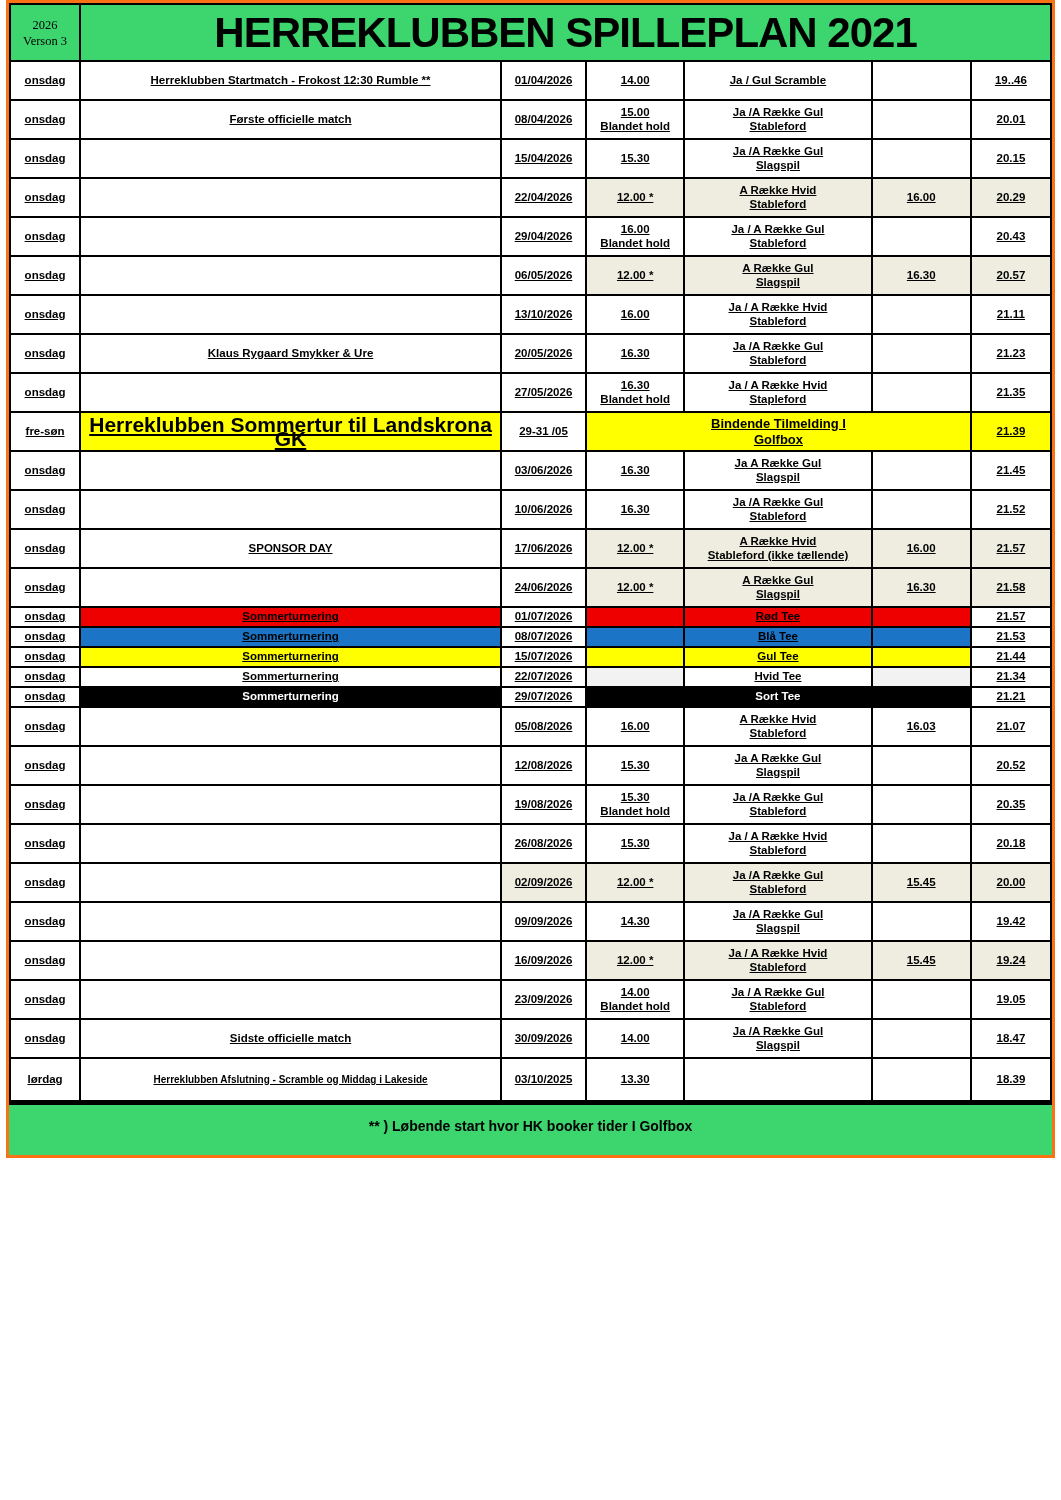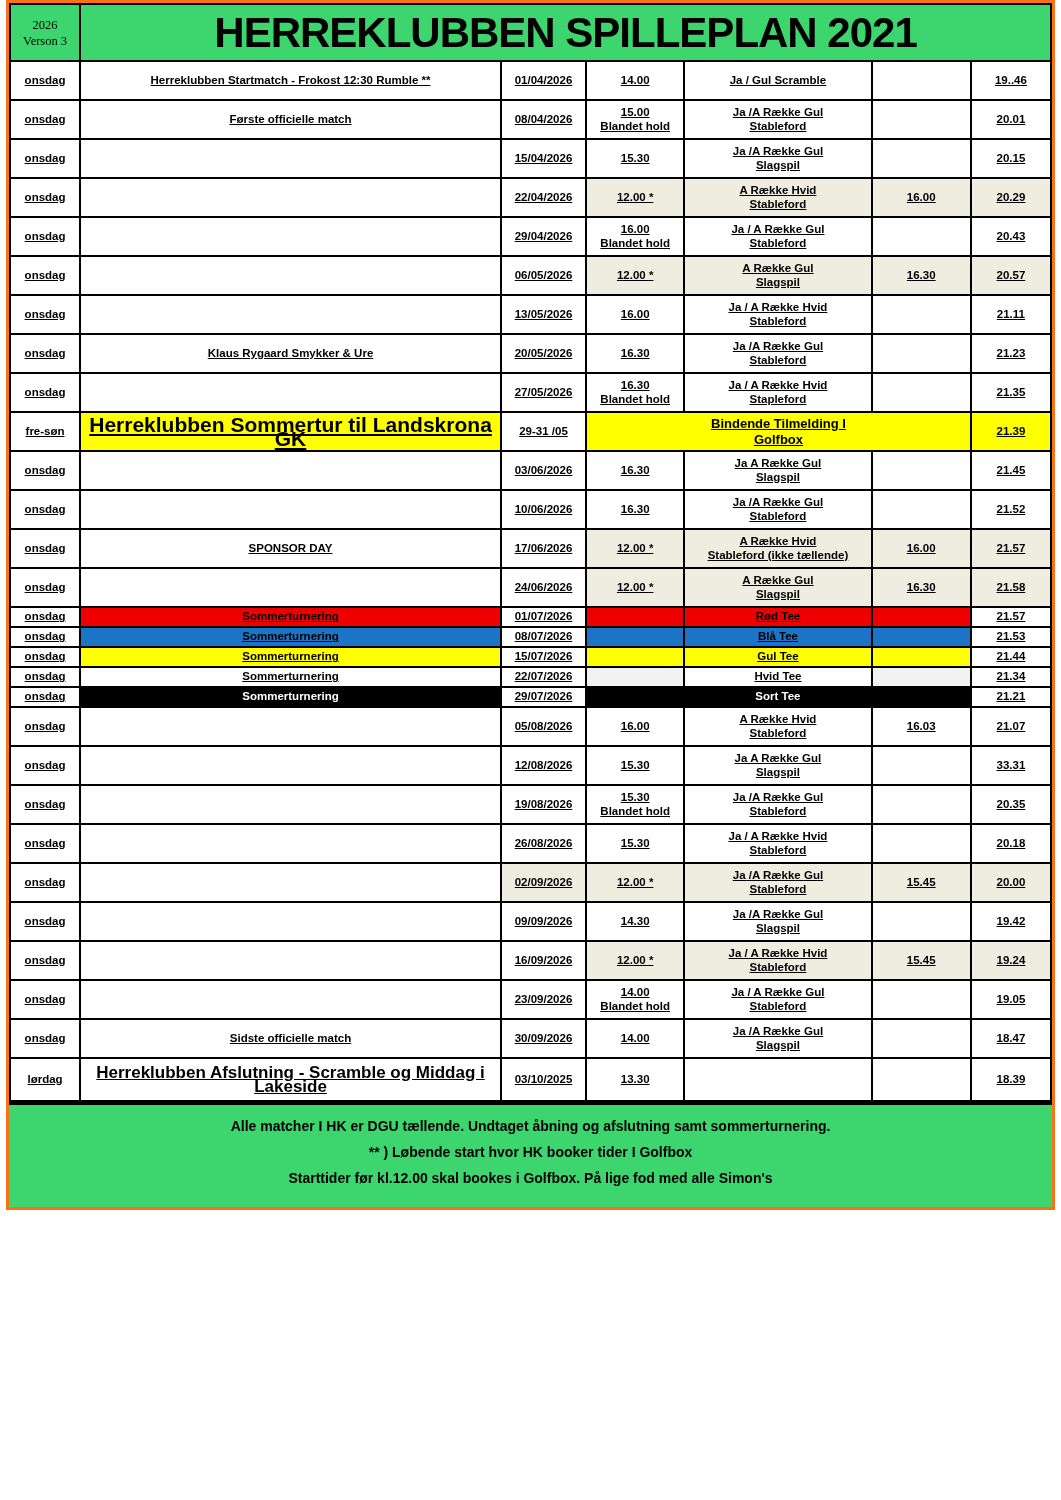--- a/index.html
+++ b/index.html
@@ -32,21 +32,21 @@
   
   tr.cols-row { height:67px; }
   tr.cols-row th {
     background:var(--green); font-weight:bold; font-size:17px; line-height:21px;
   }
   
   tr.row { height:39px;text-decoration:underline; }
   tr.row.tall { height:43px; }
   tr.tee { height:20px; }
   td { font-weight:bold; font-size:11.5px; line-height:13.5px; }
-  td.c-plan.big { font-size:17px; }
+  td.c-plan.big { font-size:10px; }
   td.beige { background:var(--beige); }
   
   tr.trip td.c-plan, tr.trip td.trip-band, tr.trip td.c-sol { background:var(--yellow); }
   tr.trip td.c-plan { font-size:21px; }
   tr.trip td.trip-band { font-size:13px; line-height:16px; }
   
   tr.tee-red    td.c-plan, tr.tee-red    td.band, tr.tee-red    td.band-center { background:var(--red); }
   tr.tee-blue   td.c-plan, tr.tee-blue   td.band, tr.tee-blue   td.band-center { background:var(--blue); }
   tr.tee-yellow td.c-plan, tr.tee-yellow td.band, tr.tee-yellow td.band-center { background:var(--yellow); }
   tr.tee-white  td.band { background:var(--ltgray); }
@@ -164,21 +164,21 @@
             <td class="c-gun beige">
               <div>A Række Gul</div>
               <div>Slagspil</div>
             </td>
             <td class="c-sidste beige">16.30</td>
             <td class="c-sol beige">20.57</td>
           </tr>
           <tr class="row normal">
             <td class="c-dag">onsdag</td>
             <td class="c-plan"></td>
-            <td class="c-dato">13/05/2026</td>
+            <td class="c-dato">13/10/2026</td>
             <td class="c-start">
               <div>16.00</div>
             </td>
             <td class="c-gun">
               <div>Ja / A Række Hvid</div>
               <div>Stableford</div>
             </td>
             <td class="c-sidste"></td>
             <td class="c-sol">21.11</td>
           </tr>
@@ -341,21 +341,21 @@
             <td class="c-plan"></td>
             <td class="c-dato">12/08/2026</td>
             <td class="c-start">
               <div>15.30</div>
             </td>
             <td class="c-gun">
               <div>Ja  A Række Gul</div>
               <div>Slagspil</div>
             </td>
             <td class="c-sidste"></td>
-            <td class="c-sol">33.31</td>
+            <td class="c-sol">20.52</td>
           </tr>
           <tr class="row normal">
             <td class="c-dag">onsdag</td>
             <td class="c-plan"></td>
             <td class="c-dato">19/08/2026</td>
             <td class="c-start">
               <div>15.30</div>
               <div>Blandet hold</div>
             </td>
             <td class="c-gun">
@@ -457,18 +457,16 @@
             <td class="c-start">
               <div>13.30</div>
             </td>
             <td class="c-gun"></td>
             <td class="c-sidste"></td>
             <td class="c-sol">18.39</td>
           </tr>
         </tbody>
     </table>
     <div class="footer">
-      <div>Alle matcher I HK er DGU tællende. Undtaget åbning og afslutning samt sommerturnering.</div>
       <div>** ) Løbende start hvor HK booker tider I Golfbox</div>
-      <div>Starttider før kl.12.00 skal bookes i Golfbox. På lige fod med alle Simon's</div>
     </div>
   </div>
 </div>
 
 </body></html>

